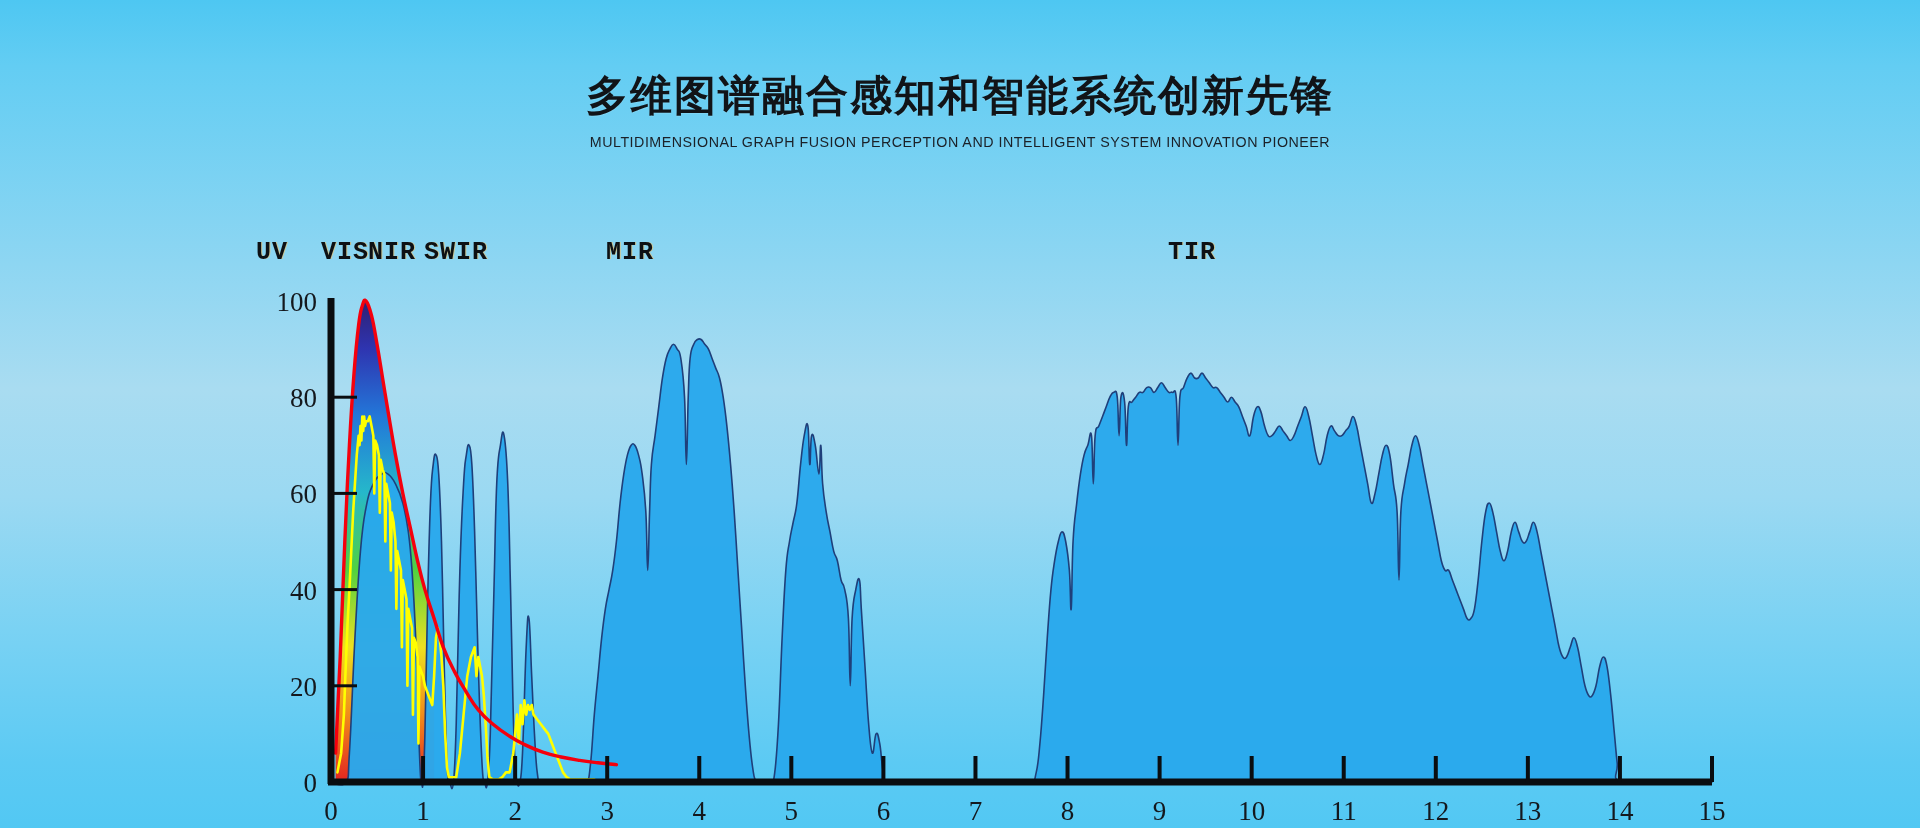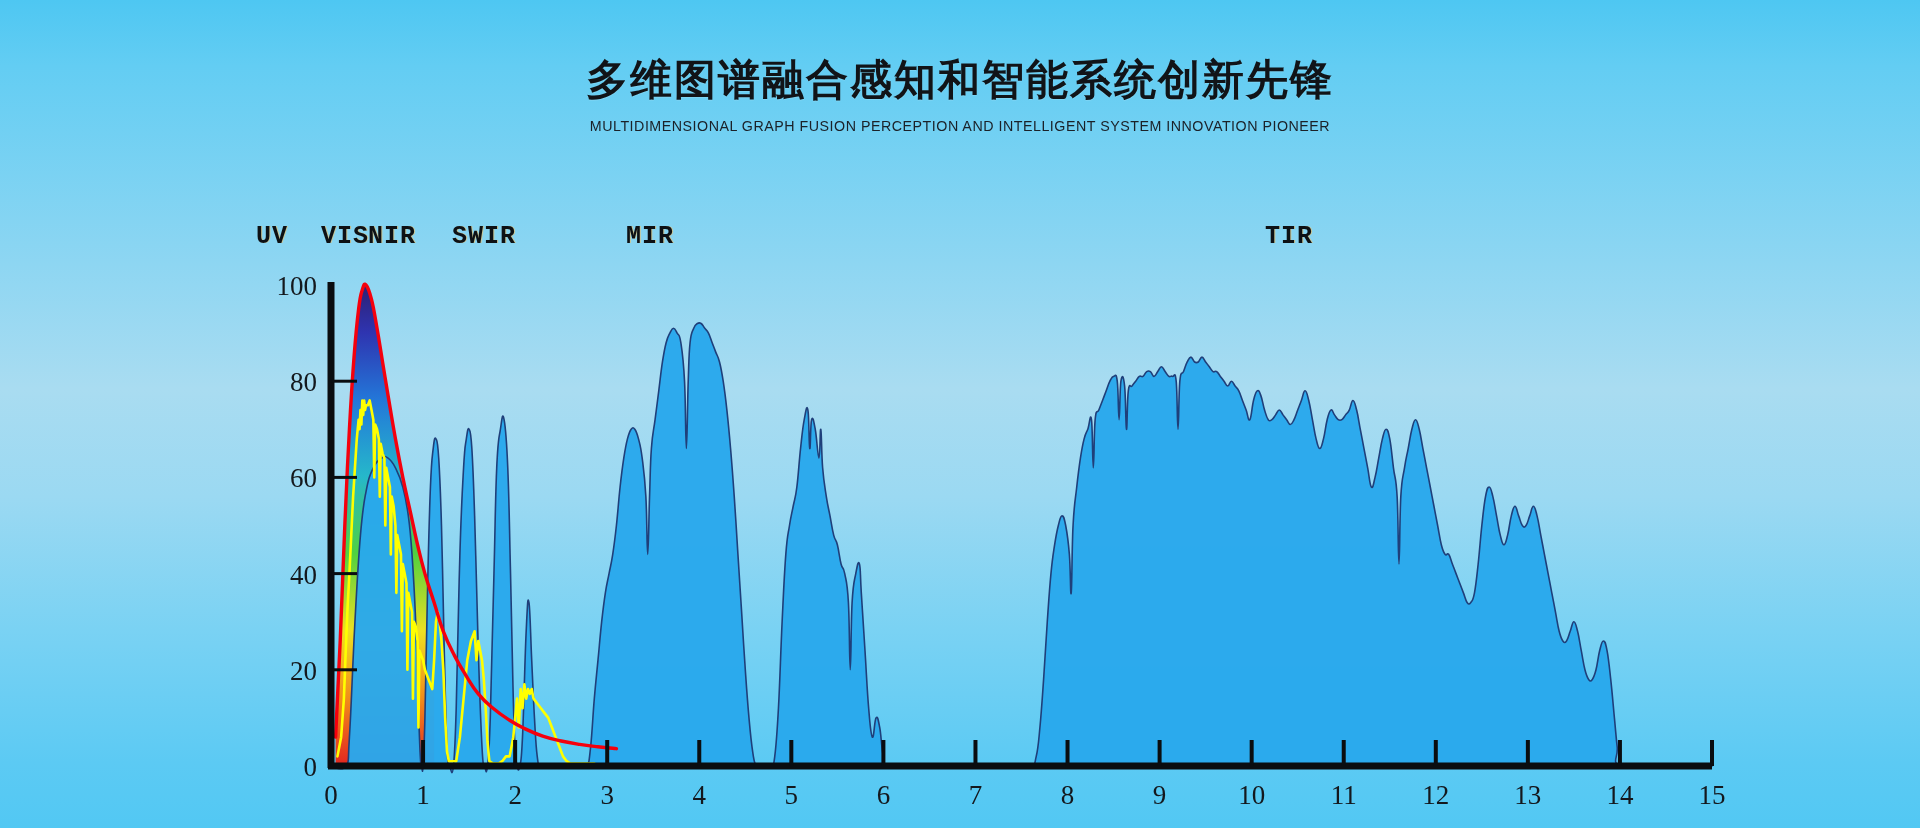--- a/index.html
+++ b/index.html
@@ -11,21 +11,21 @@
       #4ec7f2 0%,
       #63cdf3 8%,
       #8ed6f2 32%,
       #a9dcf1 47%,
       #9bd9f2 60%,
       #7ad2f3 76%,
       #5ccaf3 92%,
       #52c8f3 100%);
     position:relative;
   }
-  #stage{position:absolute;inset:0;}
+  #stage{position:absolute;inset:0;margin-top:16px;}
 
   
   .header{position:absolute;left:0;right:0;top:56px;text-align:center;}
   .title{
     font-family:"Liberation Sans", sans-serif;
     font-weight:bold;
     font-size:42px;
     letter-spacing:2px;
     color:#111418;
     margin:0;
@@ -76,23 +76,23 @@
 
   <div class="header">
     <h1 class="title">多维图谱融合感知和智能系统创新先锋</h1>
     <p class="subtitle">MULTIDIMENSIONAL GRAPH FUSION PERCEPTION AND INTELLIGENT SYSTEM INNOVATION PIONEER</p>
   </div>
 
   <div class="bands">
     <span class="band-label" style="left:272px">UV</span>
     <span class="band-label" style="left:345px">VIS</span>
     <span class="band-label" style="left:392px">NIR</span>
-    <span class="band-label" style="left:484px">SWIR</span>
-    <span class="band-label" style="left:650px">MIR</span>
-    <span class="band-label" style="left:1289px">TIR</span>
+    <span class="band-label" style="left:456px">SWIR</span>
+    <span class="band-label" style="left:630px">MIR</span>
+    <span class="band-label" style="left:1192px">TIR</span>
   </div>
 
   <div class="chart-wrap">
     <svg class="chart" viewBox="0 0 1920 828" preserveAspectRatio="none">
       <defs>
         <linearGradient id="visGrad" x1="0" y1="1" x2="0" y2="0">
           <stop offset="0.00" stop-color="#e8201a"></stop>
           <stop offset="0.14" stop-color="#f58a14"></stop>
           <stop offset="0.28" stop-color="#f2e11a"></stop>
           <stop offset="0.44" stop-color="#4fd13a"></stop>

